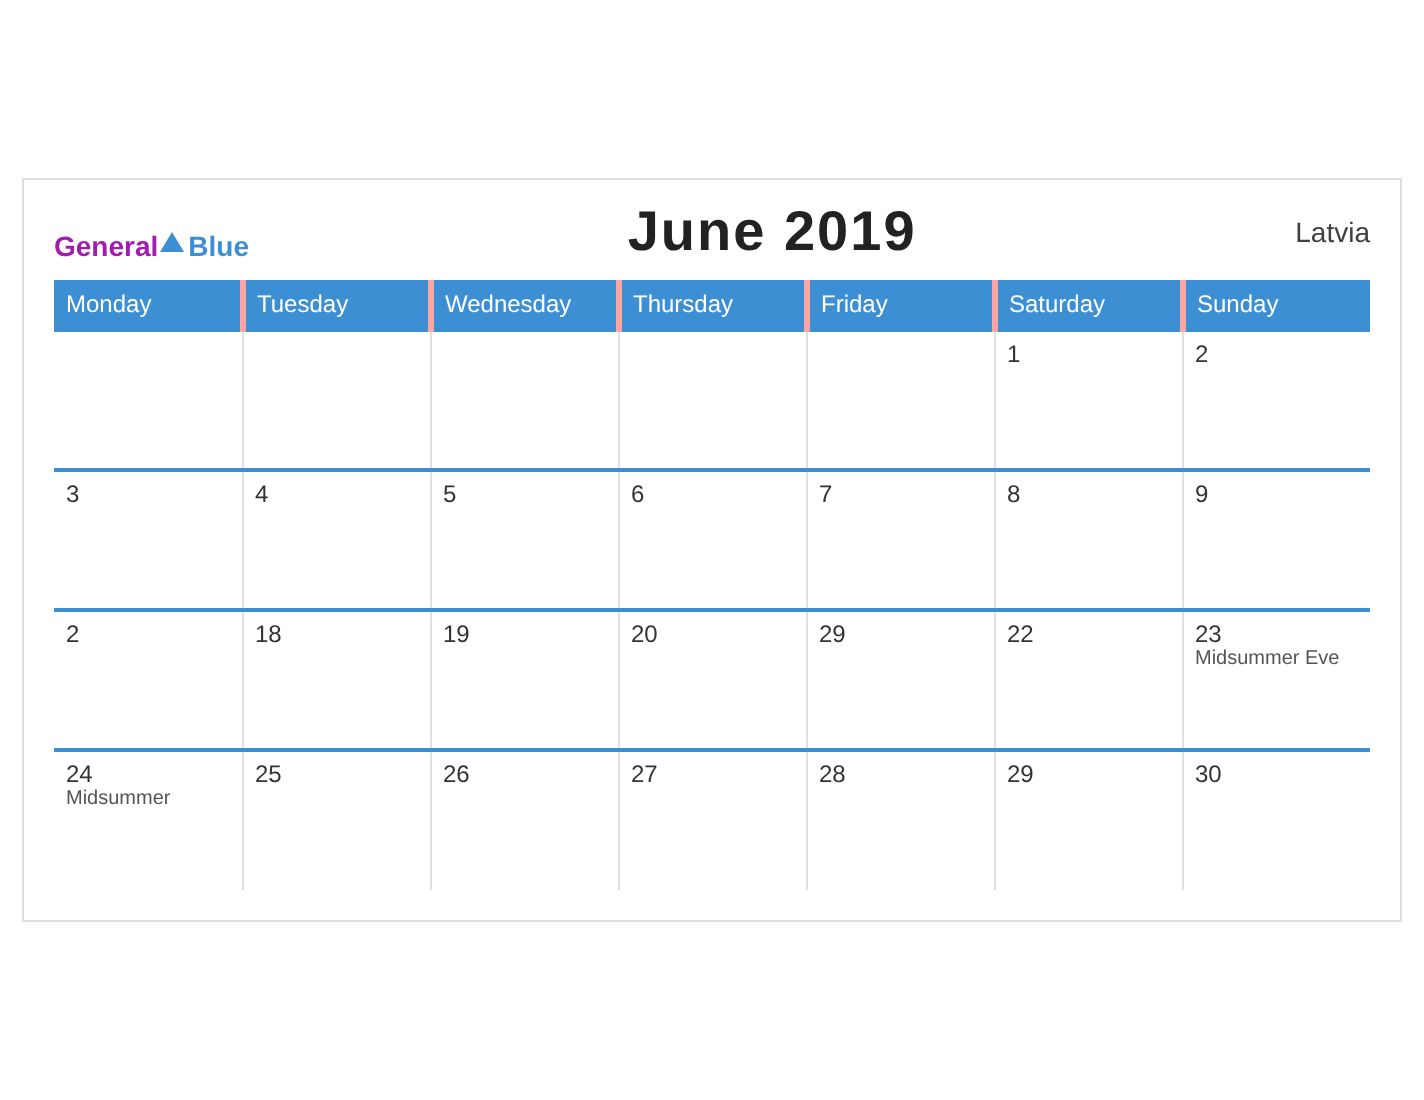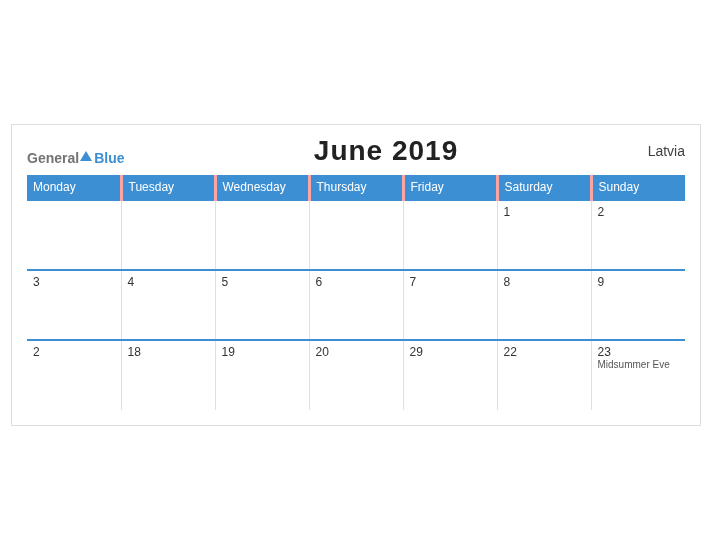--- a/index.html
+++ b/index.html
@@ -24,21 +24,21 @@
       justify-content: space-between;
       margin-bottom: 8px;
     }
     .logo {
       display: flex;
       align-items: baseline;
       font-size: 13px;
       font-weight: bold;
       color: #333;
     }
-    .logo .general { color: #737373; font-weight: bold; font-size: 14px; }
+    .logo .general { color: #a21caf; font-weight: bold; font-size: 14px; }
     .logo .blue { color: #3d8fd4; font-weight: bold; font-size: 14px; margin-top: 13px; }
     .logo-triangle {
       display: inline-block;
       width: 0;
       height: 0;
       border-left: 6px solid transparent;
       border-right: 6px solid transparent;
       border-bottom: 10px solid #3d8fd4;
       margin: 0 2px 0 1px;
       vertical-align: middle;
@@ -182,15 +182,39 @@
             <span class="day-num">29</span>
           </td>
           <td>
             <span class="day-num">22</span>
           </td>
           <td>
             <span class="day-num">23</span>
             <span class="day-event">Midsummer Eve</span>
           </td>
         </tr>
+        <tr>
+          <td>
+            <span class="day-num">24</span>
+            <span class="day-event">Midsummer</span>
+          </td>
+          <td>
+            <span class="day-num">25</span>
+          </td>
+          <td>
+            <span class="day-num">26</span>
+          </td>
+          <td>
+            <span class="day-num">27</span>
+          </td>
+          <td>
+            <span class="day-num">28</span>
+          </td>
+          <td>
+            <span class="day-num">29</span>
+          </td>
+          <td>
+            <span class="day-num">30</span>
+          </td>
+        </tr>
       </tbody>
   </table>
 </div>
 
 </body></html>

